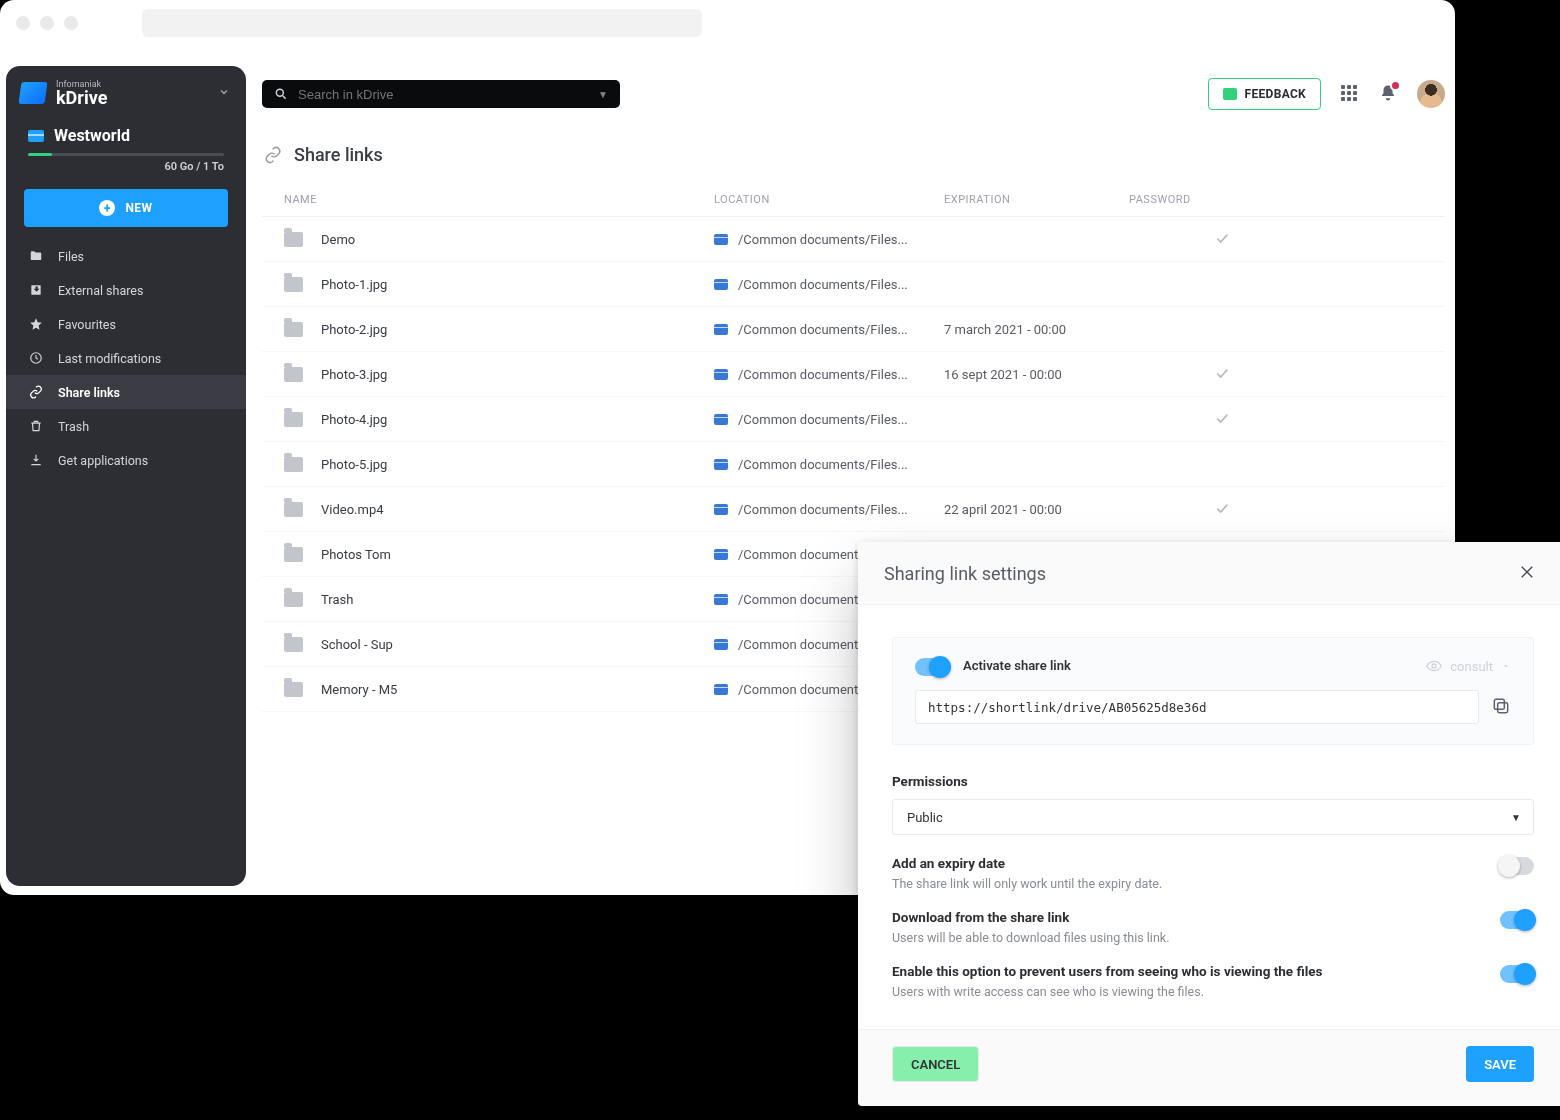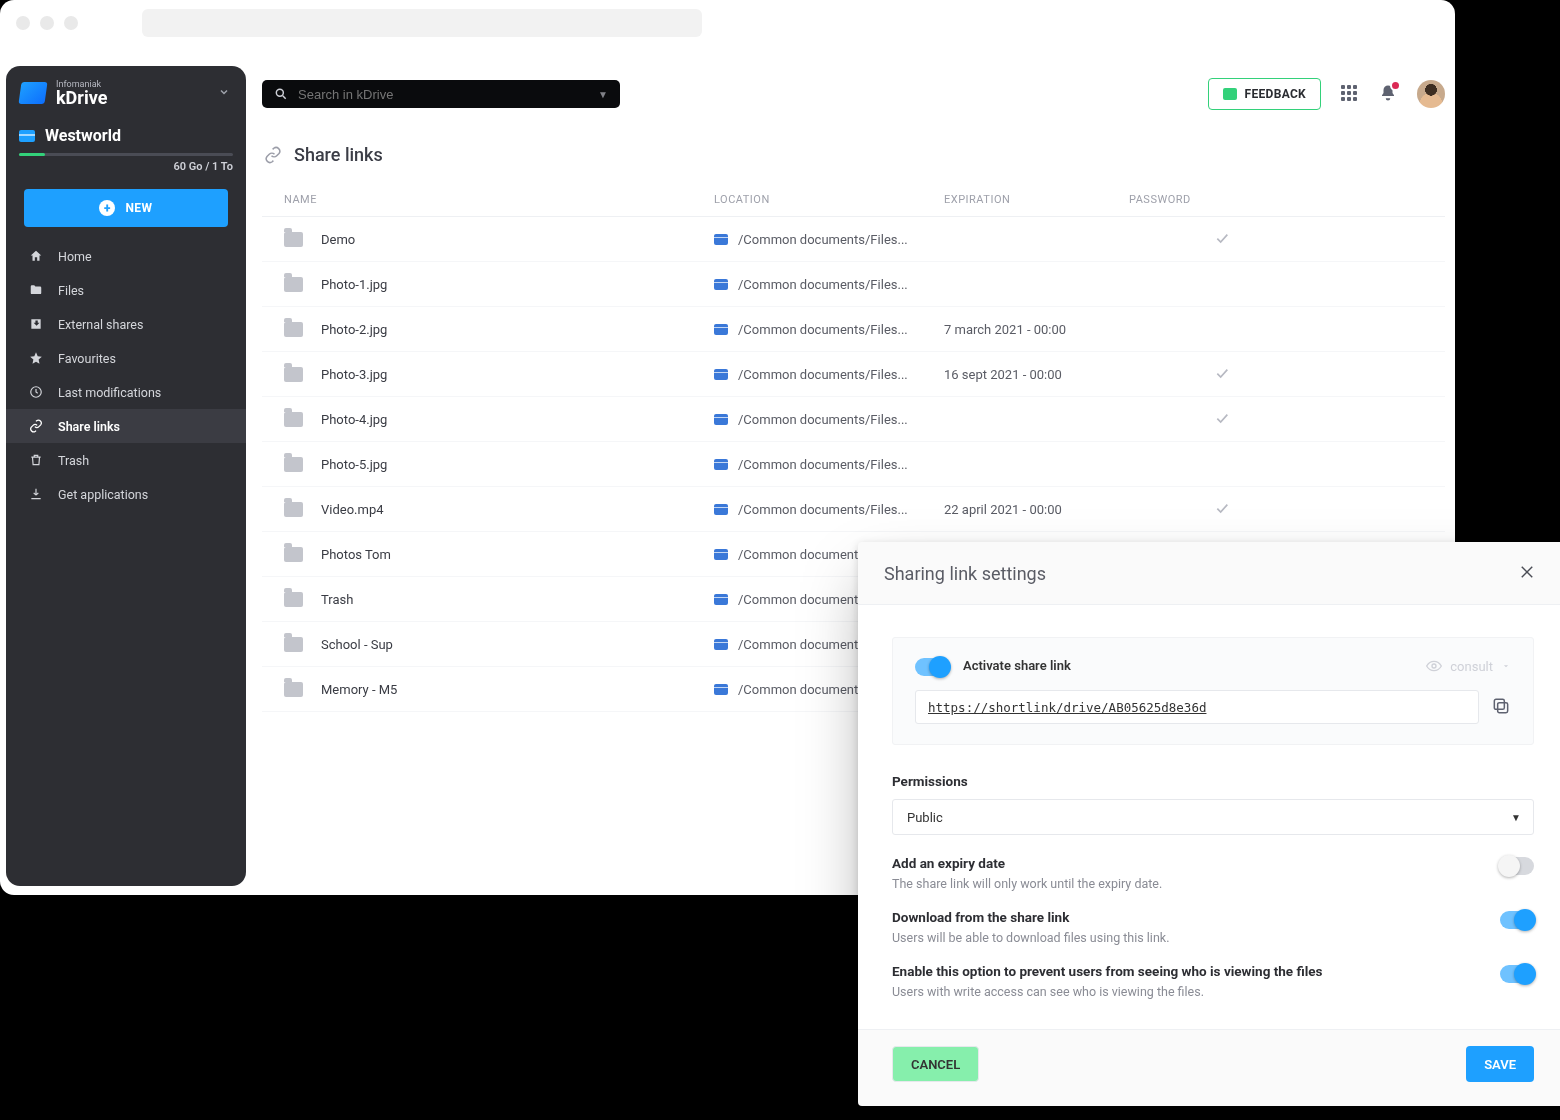--- a/index.html
+++ b/index.html
@@ -69,21 +69,21 @@
     transform: skewX(-8deg);
     border-radius: 3px;
     margin-right: 10px;
     flex-shrink: 0;
   }
   .brand-text { display: flex; flex-direction: column; line-height: 1; }
   .brand-sub { font-size: 9px; color: #b7b9c2; }
   .brand-name { font-size: 18px; font-weight: 700; color: #fff; }
   .brand-caret { position: absolute; right: 16px; color: #9ea1ab; }
 
-  .drive-block { padding: 6px 13px 10px; }
+  .drive-block { padding: 6px 22px 10px; }
   .drive-title { display: flex; align-items: center; gap: 10px; font-size: 16px; font-weight: 700; color: #fff; }
   .drive-icon { width: 16px; height: 12px; background: #1ea0ff; border-radius: 2px; position: relative; }
   .drive-icon::before { content:""; position:absolute; left:0; right:0; top:4px; height:2px; background:rgba(255,255,255,.6); }
   .quota-bar { height:3px; background:#4a4c55; border-radius:2px; margin-top:8px; position:relative; }
   .quota-fill { position:absolute; left:0; top:0; bottom:0; width:12%; background:#33d17a; border-radius:2px; }
   .quota-text { text-align:right; font-size:11px; color:#cfd1d8; margin-top:4px; font-weight:600; }
 
   .new-btn {
     margin: 6px 18px 12px;
     height: 38px;
@@ -275,28 +275,20 @@
           </div>
         <div class="quota-text">60 Go / 1 To</div>
       </div>
 
       <div class="new-btn">
         <span class="plus-circ">+</span>
         <span>NEW</span>
       </div>
 
       <nav class="nav" id="nav">
-          <div class="nav-item">
-            <span class="nav-ico">
-              <svg width="14" height="14" viewBox="0 0 24 24" fill="currentColor">
-                <path d="M12 3l9 8h-3v9h-4v-6H10v6H6v-9H3z"></path>
-              </svg>
-            </span>
-            <span>Home</span>
-          </div>
           <div class="nav-item">
             <span class="nav-ico">
               <svg width="14" height="14" viewBox="0 0 24 24" fill="currentColor">
                 <path d="M3 6a2 2 0 012-2h4l2 2h8a2 2 0 012 2v9a2 2 0 01-2 2H5a2 2 0 01-2-2V6z"></path>
               </svg>
             </span>
             <span>Files</span>
           </div>
           <div class="nav-item">
             <span class="nav-ico">
@@ -578,21 +570,21 @@
           <svg width="16" height="16" viewBox="0 0 24 24" fill="none" stroke="currentColor" stroke-width="2">
               <path d="M1 12s4-7 11-7 11 7 11 7-4 7-11 7S1 12 1 12z"></path>
               <circle cx="12" cy="12" r="3"></circle>
             </svg>
           <span>consult</span>
           <svg width="10" height="10" viewBox="0 0 24 24" fill="currentColor">
               <path d="M7 10l5 5 5-5z"></path>
             </svg>
         </span>
       </div>
-      <div style="display:flex;align-items:center;text-decoration:underline;">
+      <div style="display:flex;align-items:center;">
         <div class="urlbox">
           <span>https://shortlink/drive/AB05625d8e36d</span>
         </div>
         <span class="copy-ico">
           <svg width="20" height="20" viewBox="0 0 24 24" fill="none" stroke="currentColor" stroke-width="1.8">
               <rect x="8" y="8" width="12" height="12" rx="2"></rect>
               <rect x="4" y="4" width="12" height="12" rx="2"></rect>
             </svg>
         </span>
       </div>

